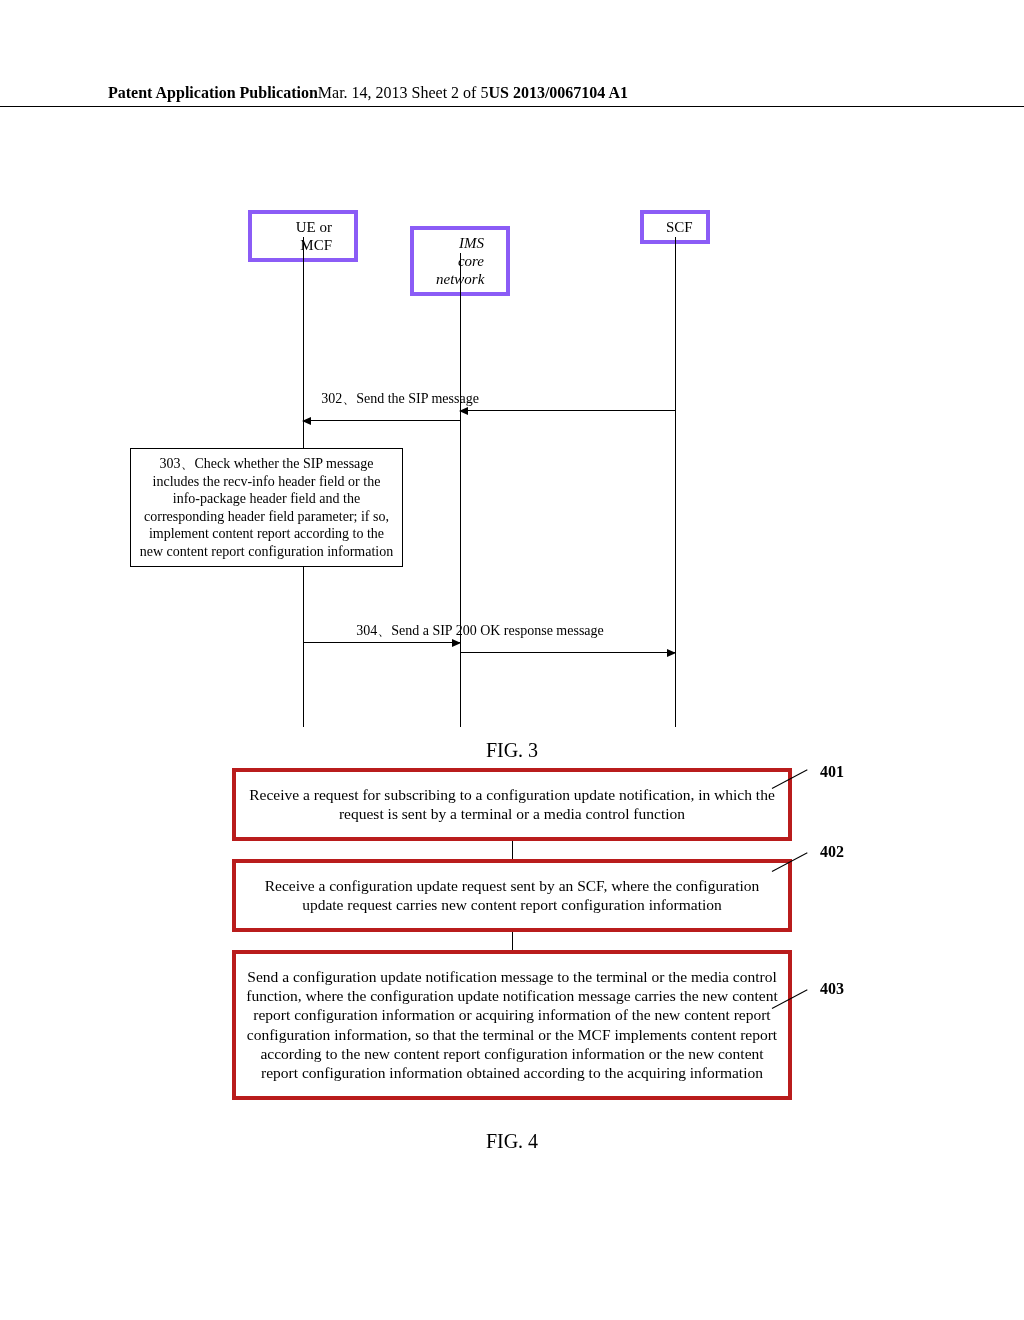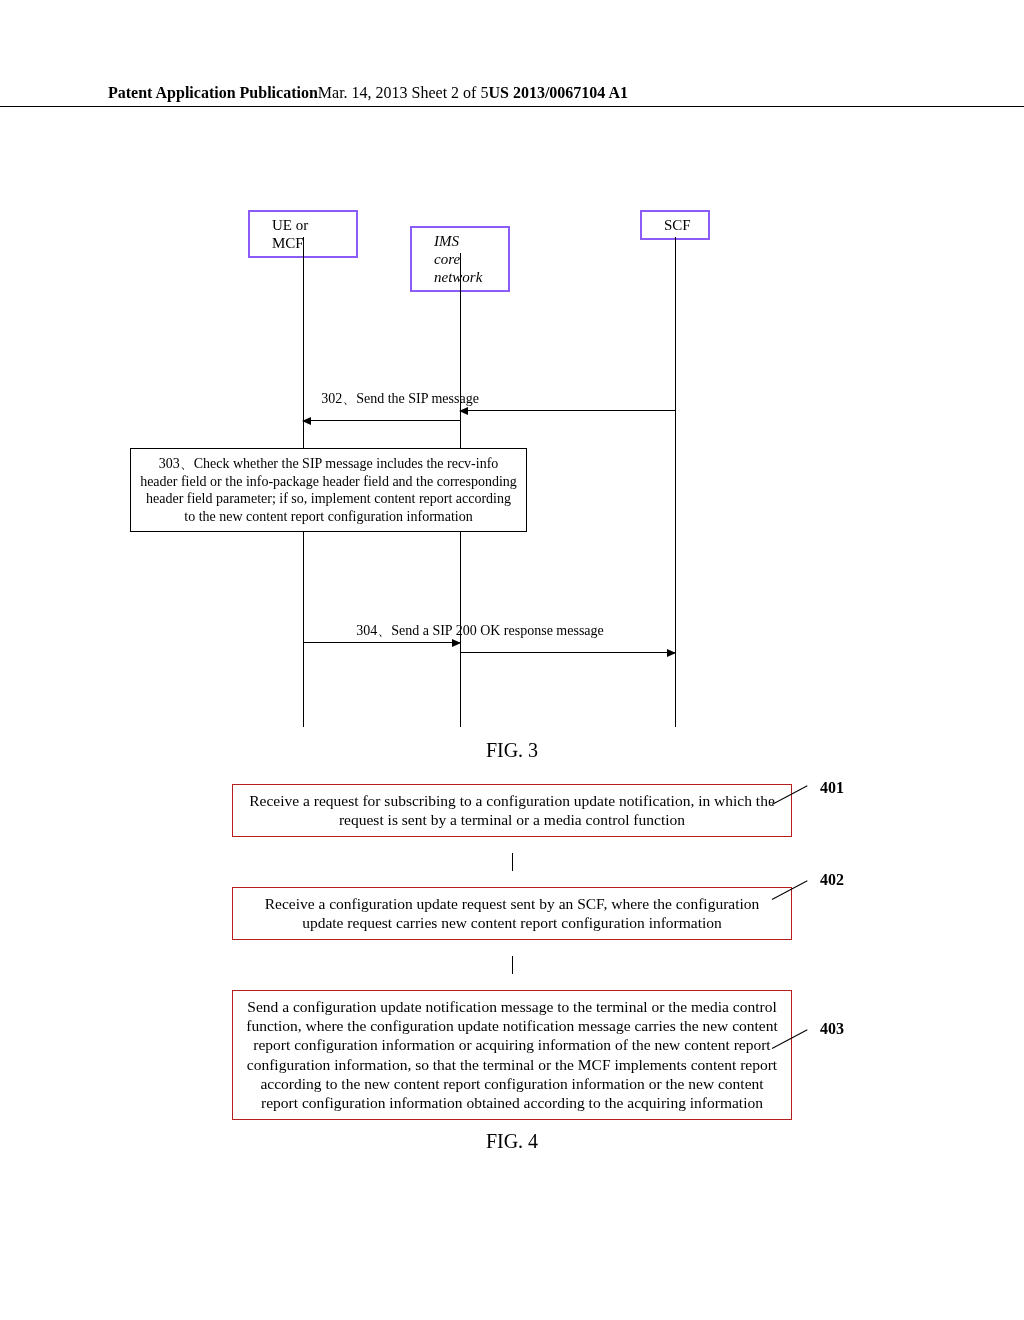--- a/index.html
+++ b/index.html
@@ -29,24 +29,24 @@
   
   .fig3 {
     position: absolute;
     top: 210px;
     left: 0;
     width: 1024px;
     height: 530px;
   }
   .lifeline-box {
     position: absolute;
-    border: 2px solid #8b5cf6;
+    border: 4px solid #8b5cf6;
     background: #fff;
     font-size: 15px;
-    text-align: left;
+    text-align: right;
     padding: 4px 22px;
     line-height: 1.2;
   }
   .lifeline {
     position: absolute;
     width: 1px;
     background: #000;
   }
   .note-box {
     position: absolute;
@@ -94,25 +94,25 @@
   }
 
   
   .fig4 {
     position: absolute;
     top: 768px;
     left: 0;
     width: 1024px;
   }
   .step {
-    border: 1px solid #b91c1c;
-    margin: 16px auto;
+    border: 4px solid #b91c1c;
+    margin: 0 auto;
     font-size: 15.5px;
     text-align: center;
-    padding: 6px 10px;
+    padding: 13px 10px;
     line-height: 1.25;
     position: relative;
   }
   .connect {
     width: 1px;
     background: #000;
     margin: 0 auto;
   }
   .tag {
     position: absolute;
@@ -145,21 +145,21 @@
   <div class="lifeline" style="left:460px; top:43px; height:474px;"></div>
   <div class="lifeline" style="left:675px; top:27px; height:490px;"></div>
 
 
   <div class="msg-label" style="left:300px; top:180px; width:200px;">302、Send the SIP message</div>
 
   <div class="line arrow-left" style="left:460px; top:200px; width:215px; height:1px;"></div>
 
   <div class="line arrow-left" style="left:303px; top:210px; width:157px; height:1px;"></div>
 
-  <div class="note-box" style="left:130px; top:238px; width:397px;">303、Check whether the SIP message includes the recv-info header field or the info-package header field and the corresponding header field parameter; if so, implement content report according to the new content report configuration information</div>
+  <div class="note-box" style="left:130px; top:238px; width:273px;">303、Check whether the SIP message includes the recv-info header field or the info-package header field and the corresponding header field parameter; if so, implement content report according to the new content report configuration information</div>
 
   <div class="msg-label" style="left:315px; top:412px; width:330px;">304、Send a SIP 200 OK response message</div>
 
   <div class="line arrow-right" style="left:303px; top:432px; width:157px; height:1px;"></div>
 
   <div class="line arrow-right" style="left:460px; top:442px; width:215px; height:1px;"></div>
 
 </div>
 
 <div class="fig-label" style="top:739px;">FIG. 3</div>

